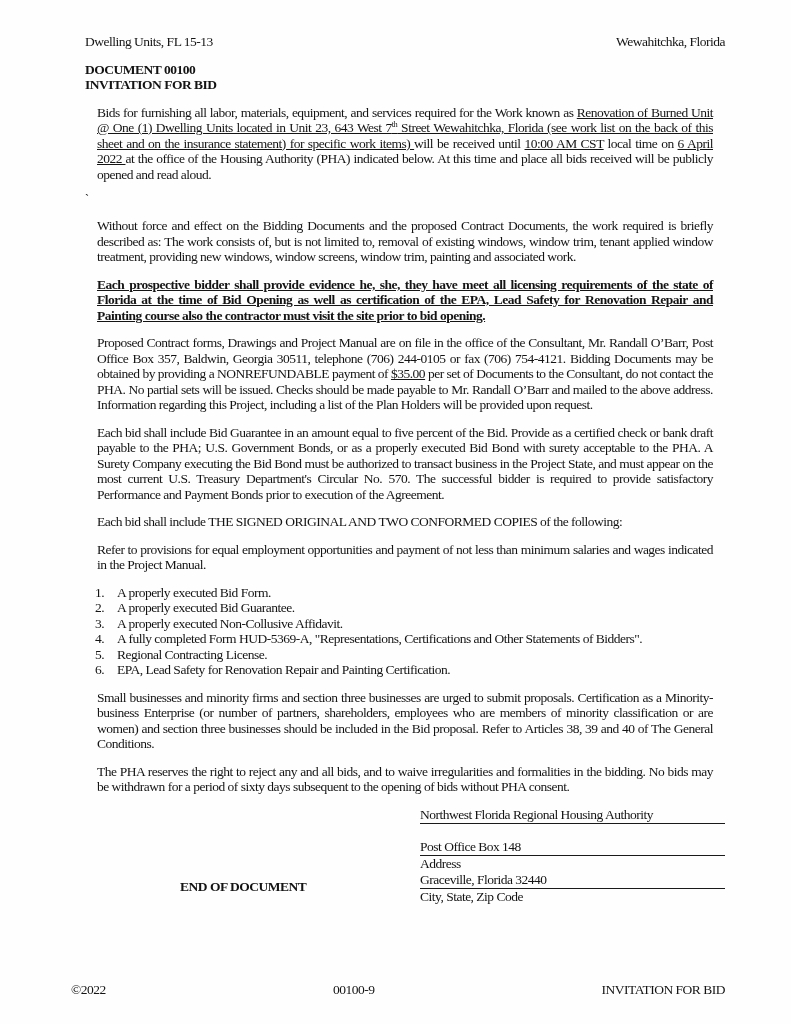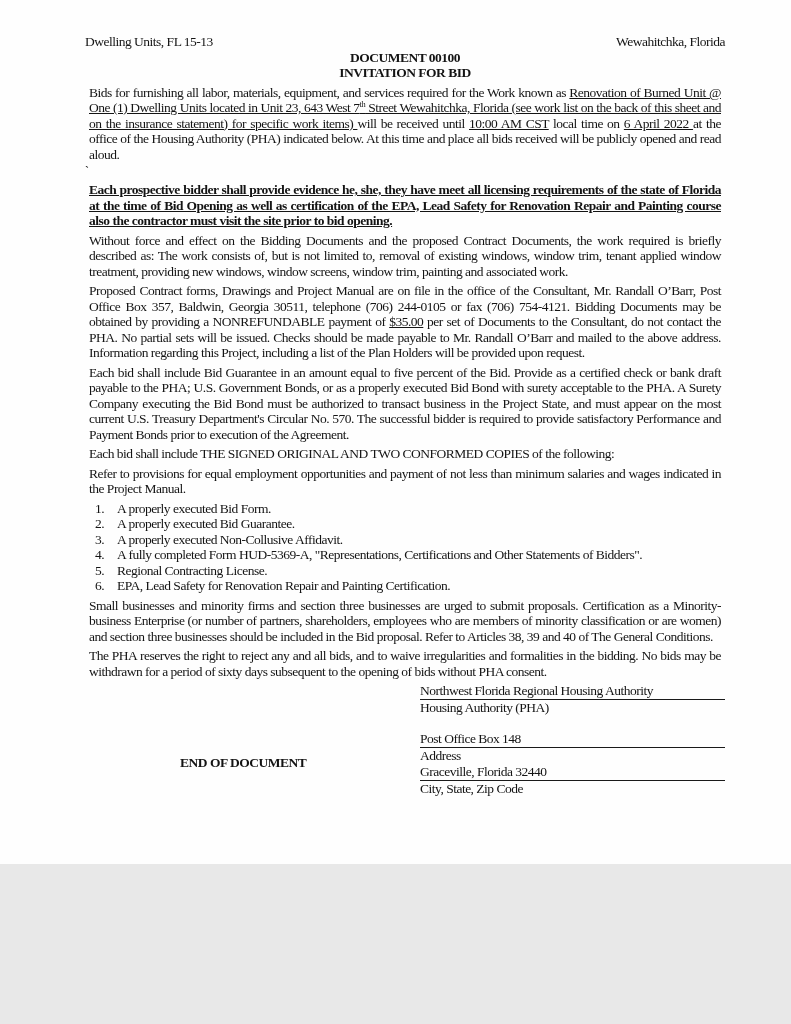--- a/index.html
+++ b/index.html
@@ -1,45 +1,45 @@
 <!DOCTYPE html>
 <html><head>
 <meta charset="utf-8">
 <style>
   html, body { margin: 0; padding: 0; background: #e8e8e8; }
   .page {
     position: relative;
     width: 791px;
-    height: 864px;
+    height: 1024px;
     background: #fefefe;
     color: #141414;
     font-family: "Liberation Serif", serif;
     font-size: 13.5px;
     line-height: 15.5px;
     letter-spacing: -0.5px;
     overflow: hidden;
     margin: 0 auto;
   }
   .content {
     position: absolute;
     left: 85px;
     top: 34px;
     width: 640px;
   }
   .hdr {
     display: flex;
     justify-content: space-between;
   }
   .title-block {
-    text-align: center;
+    text-align: left;
     font-weight: bold;
-    margin-top: 0;
+    margin-top: 12px;
   }
   p.body {
-    margin: 4px;
+    margin: 12px;
     text-align: justify;
   }
   .gap { margin-top: 13px; }
   .u { text-decoration: underline; }
   .bu { font-weight: bold; text-decoration: underline; }
   sup {
     font-size: 0.62em;
     line-height: 0;
     vertical-align: super;
   }
@@ -88,23 +88,23 @@
 
     <div class="title-block">
       <div>DOCUMENT 00100</div>
       <div>INVITATION FOR BID</div>
     </div>
 
     <p class="body"><span>Bids for furnishing all labor, materials, equipment, and services required for the Work known as </span><span class="u"><span> Renovation of Burned Unit @ One (1) Dwelling Units located in Unit 23, 643 West 7</span><sup>th</sup><span> Street Wewahitchka, Florida (see work list on the back of this sheet and on the insurance statement)  for specific work items) </span></span><span> will be received until </span><span class="u">10:00 AM CST</span><span> local time on </span><span class="u">6 April 2022 </span><span> at the office of the Housing Authority (PHA) indicated below.  At this time and place all bids received will be publicly opened and read aloud.</span></p>
 
     <div class="tick">`</div>
 
+    <p class="body">Without force and effect on the Bidding Documents and the proposed Contract Documents, the work required is briefly described as: The work consists of, but is not limited to, removal of existing windows, window trim, tenant applied window treatment, providing new windows, window screens, window trim, painting and associated work.</p>
+
     <p class="body gap bu">Each prospective bidder shall provide evidence he, she, they have meet all licensing requirements of the state of Florida at the time of Bid Opening as well as certification of the  EPA, Lead Safety for Renovation Repair and Painting course also the contractor must visit the site prior to bid opening.</p>
-
-    <p class="body">Without force and effect on the Bidding Documents and the proposed Contract Documents, the work required is briefly described as: The work consists of, but is not limited to, removal of existing windows, window trim, tenant applied window treatment, providing new windows, window screens, window trim, painting and associated work.</p>
 
 
     <p class="body gap"><span>Proposed Contract forms, Drawings and Project Manual are on file in the office of the Consultant, Mr. Randall O’Barr, Post Office Box 357, Baldwin, Georgia 30511, telephone (706) 244-0105 or fax (706) 754-4121.  Bidding Documents may be obtained by providing a NONREFUNDABLE payment of </span><span class="u">$35.00</span><span> per set of Documents to the Consultant, do not contact the PHA.  No partial sets will be issued.  Checks should be made payable to Mr. Randall O’Barr and mailed to the above address.  Information regarding this Project, including a list of the Plan Holders will be provided upon request.</span></p>
 
     <p class="body gap">Each bid shall include Bid Guarantee in an amount equal to five percent of the Bid.  Provide as a certified check or bank draft payable to the PHA; U.S. Government Bonds, or as a properly executed Bid Bond with surety acceptable to the PHA. A Surety Company executing the Bid Bond must be authorized to transact business in the Project State, and must appear on the most current U.S. Treasury Department's Circular No. 570.  The successful bidder is required to provide satisfactory Performance and Payment Bonds prior to execution of the Agreement.</p>
 
     <p class="body gap">Each bid shall include THE SIGNED ORIGINAL AND TWO CONFORMED COPIES of the following:</p>
 
     <p class="body gap">Refer to provisions for equal employment opportunities and payment of not less than minimum salaries and wages indicated in the Project Manual.</p>
 
@@ -136,21 +136,20 @@
     </div>
 
     <p class="body gap">Small businesses and minority firms and section three businesses are urged to submit proposals.  Certification as a Minority-business Enterprise (or number of partners, shareholders, employees who are members of minority classification or are women) and section three businesses should be included in the Bid proposal.  Refer to Articles 38, 39 and 40 of The General Conditions.</p>
 
     <p class="body gap">The PHA reserves the right to reject any and all bids, and to waive irregularities and formalities in the bidding.  No bids may be withdrawn for a period of sixty days subsequent to the opening of bids without PHA consent.</p>
 
     <div class="sig-section">
       <div class="end-doc">END OF DOCUMENT</div>
       <div class="sig-block">
         <div class="sig-line underlined">Northwest Florida Regional Housing Authority</div>
-        <div class="sig-line">Housing Authority (PHA)</div>
         <div class="sig-line underlined sp">Post Office Box 148</div>
         <div class="sig-line">Address</div>
         <div class="sig-line underlined">Graceville, Florida 32440</div>
         <div class="sig-line">City, State, Zip Code</div>
       </div>
     </div>
 
   </div>
 
   <div class="footer">

